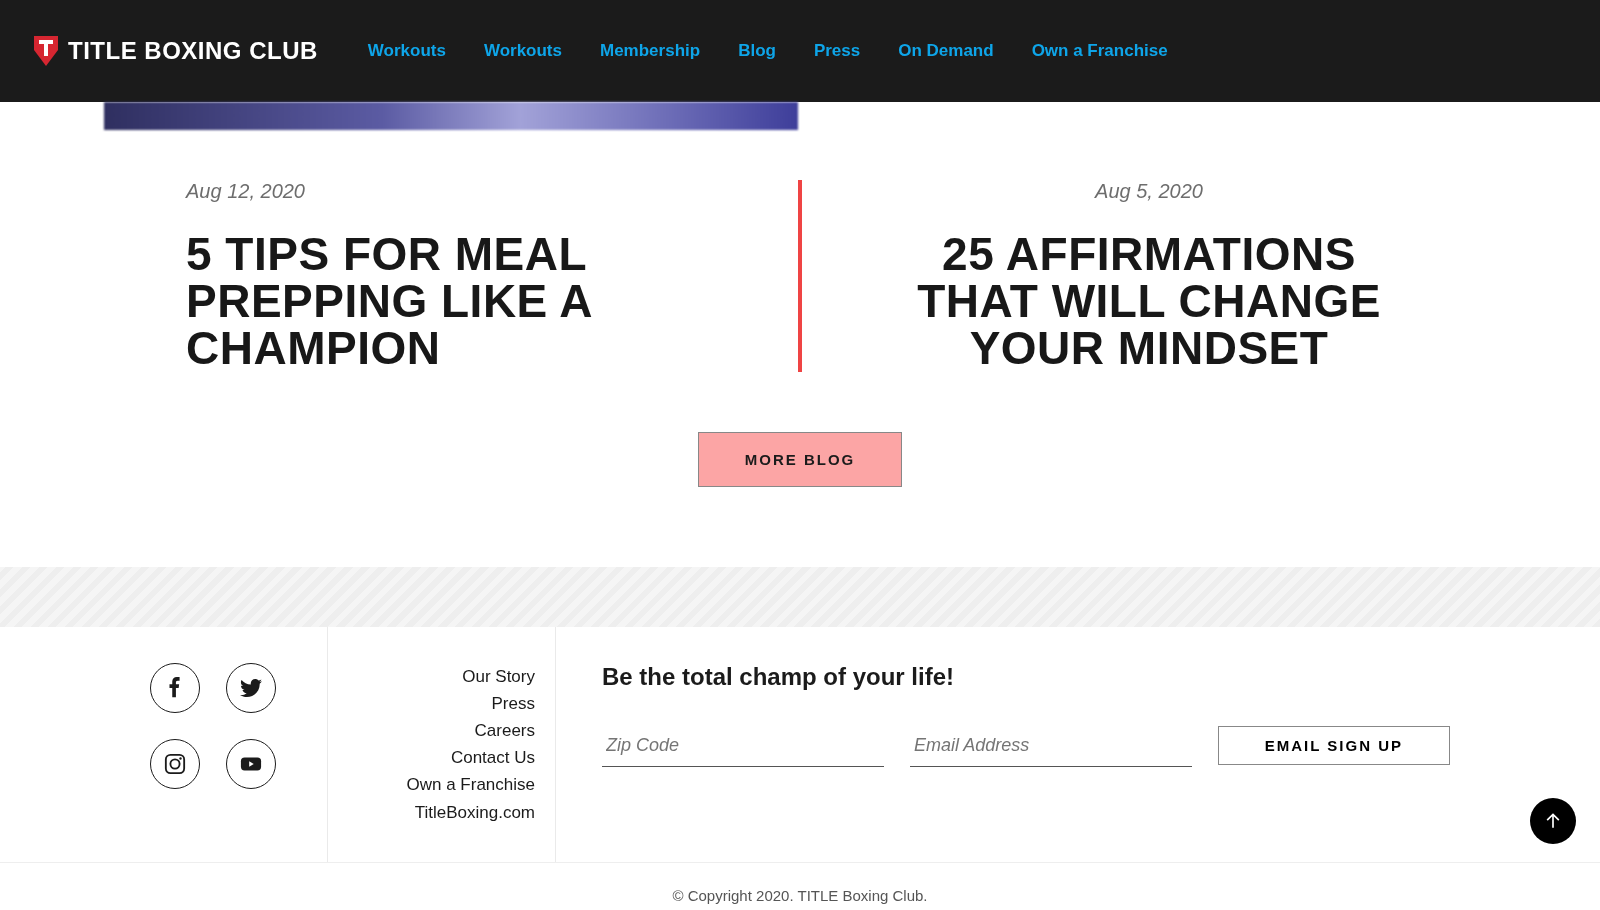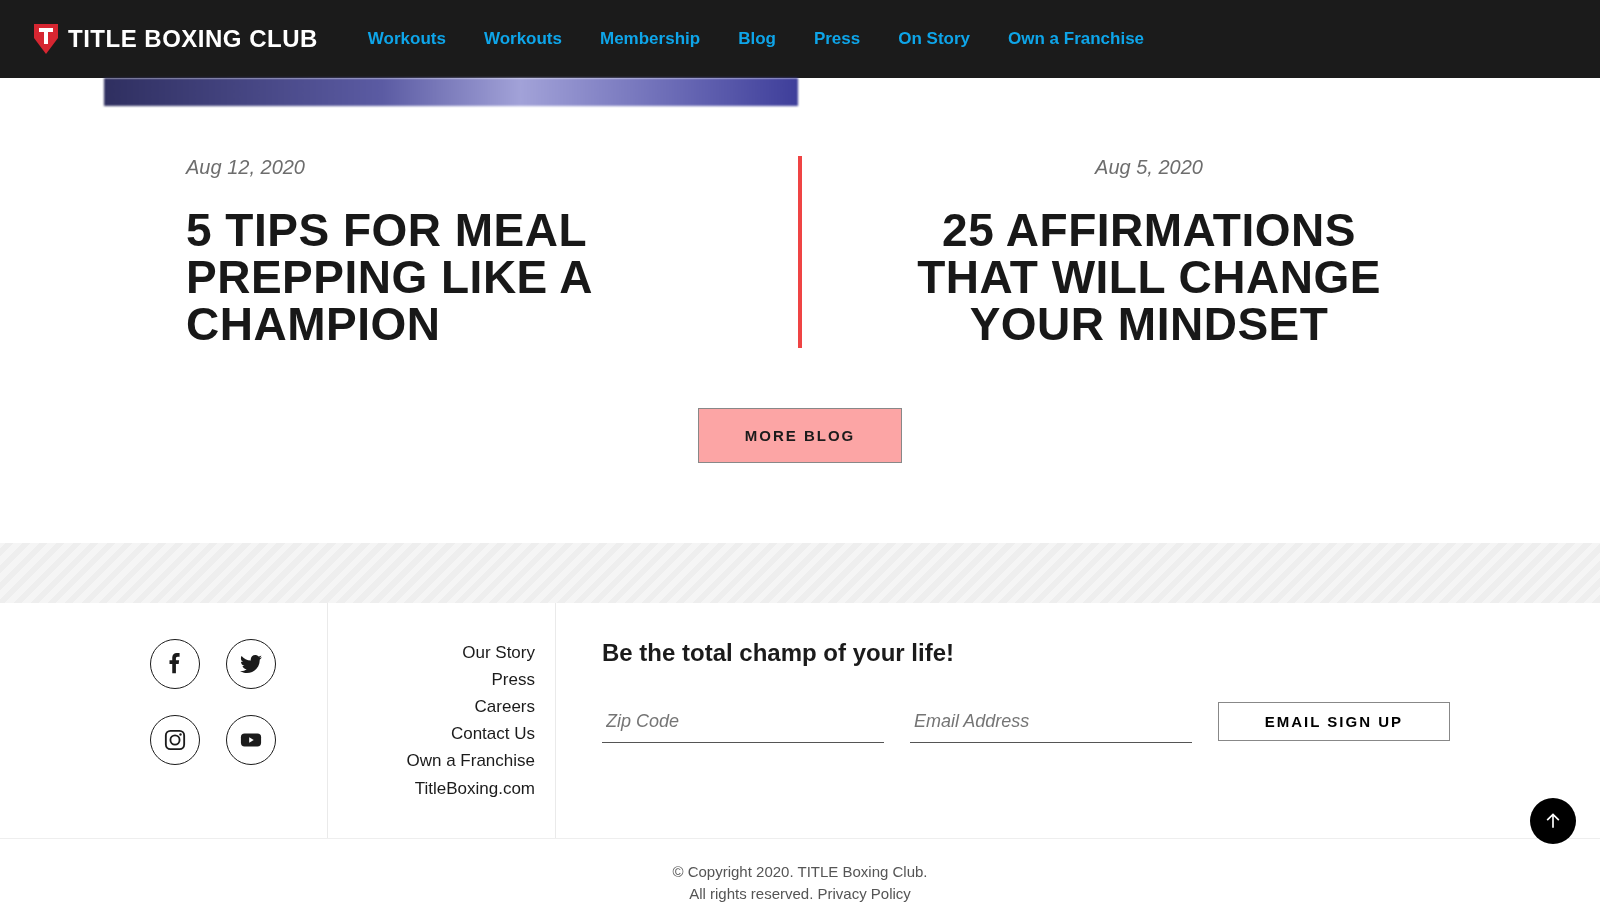--- a/index.html
+++ b/index.html
@@ -5,21 +5,21 @@
   * { margin: 0; padding: 0; box-sizing: border-box; }
   body {
     font-family: -apple-system, BlinkMacSystemFont, "Segoe UI", Arial, sans-serif;
     background: #fff;
     color: #1b1b1b;
     width: 1600px;
   }
   
   .header {
     background: #1b1b1b;
-    height: 78px;
+    height: 102px;
     display: flex;
     align-items: center;
     padding: 0 34px;
     gap: 50px;
   }
   .logo {
     display: flex;
     align-items: center;
     gap: 10px;
   }
@@ -194,21 +194,21 @@
       <rect x="10" y="4" width="4" height="16" fill="#fff"></rect>
     </svg>
     <span class="logo-text">TITLE BOXING CLUB</span>
   </div>
   <nav class="nav">
     <a>Workouts</a>
     <a>Workouts</a>
     <a>Membership</a>
     <a>Blog</a>
     <a>Press</a>
-    <a>On Story</a>
+    <a>On Demand</a>
     <a>Own a Franchise</a>
   </nav>
 </header>
 
 <div class="hero-strip"></div>
 
 <div class="blog-row">
   <article class="blog-card">
     <div class="blog-date">Aug 12, 2020</div>
     <h2 class="blog-title">5 TIPS FOR MEAL PREPPING LIKE A CHAMPION</h2>

